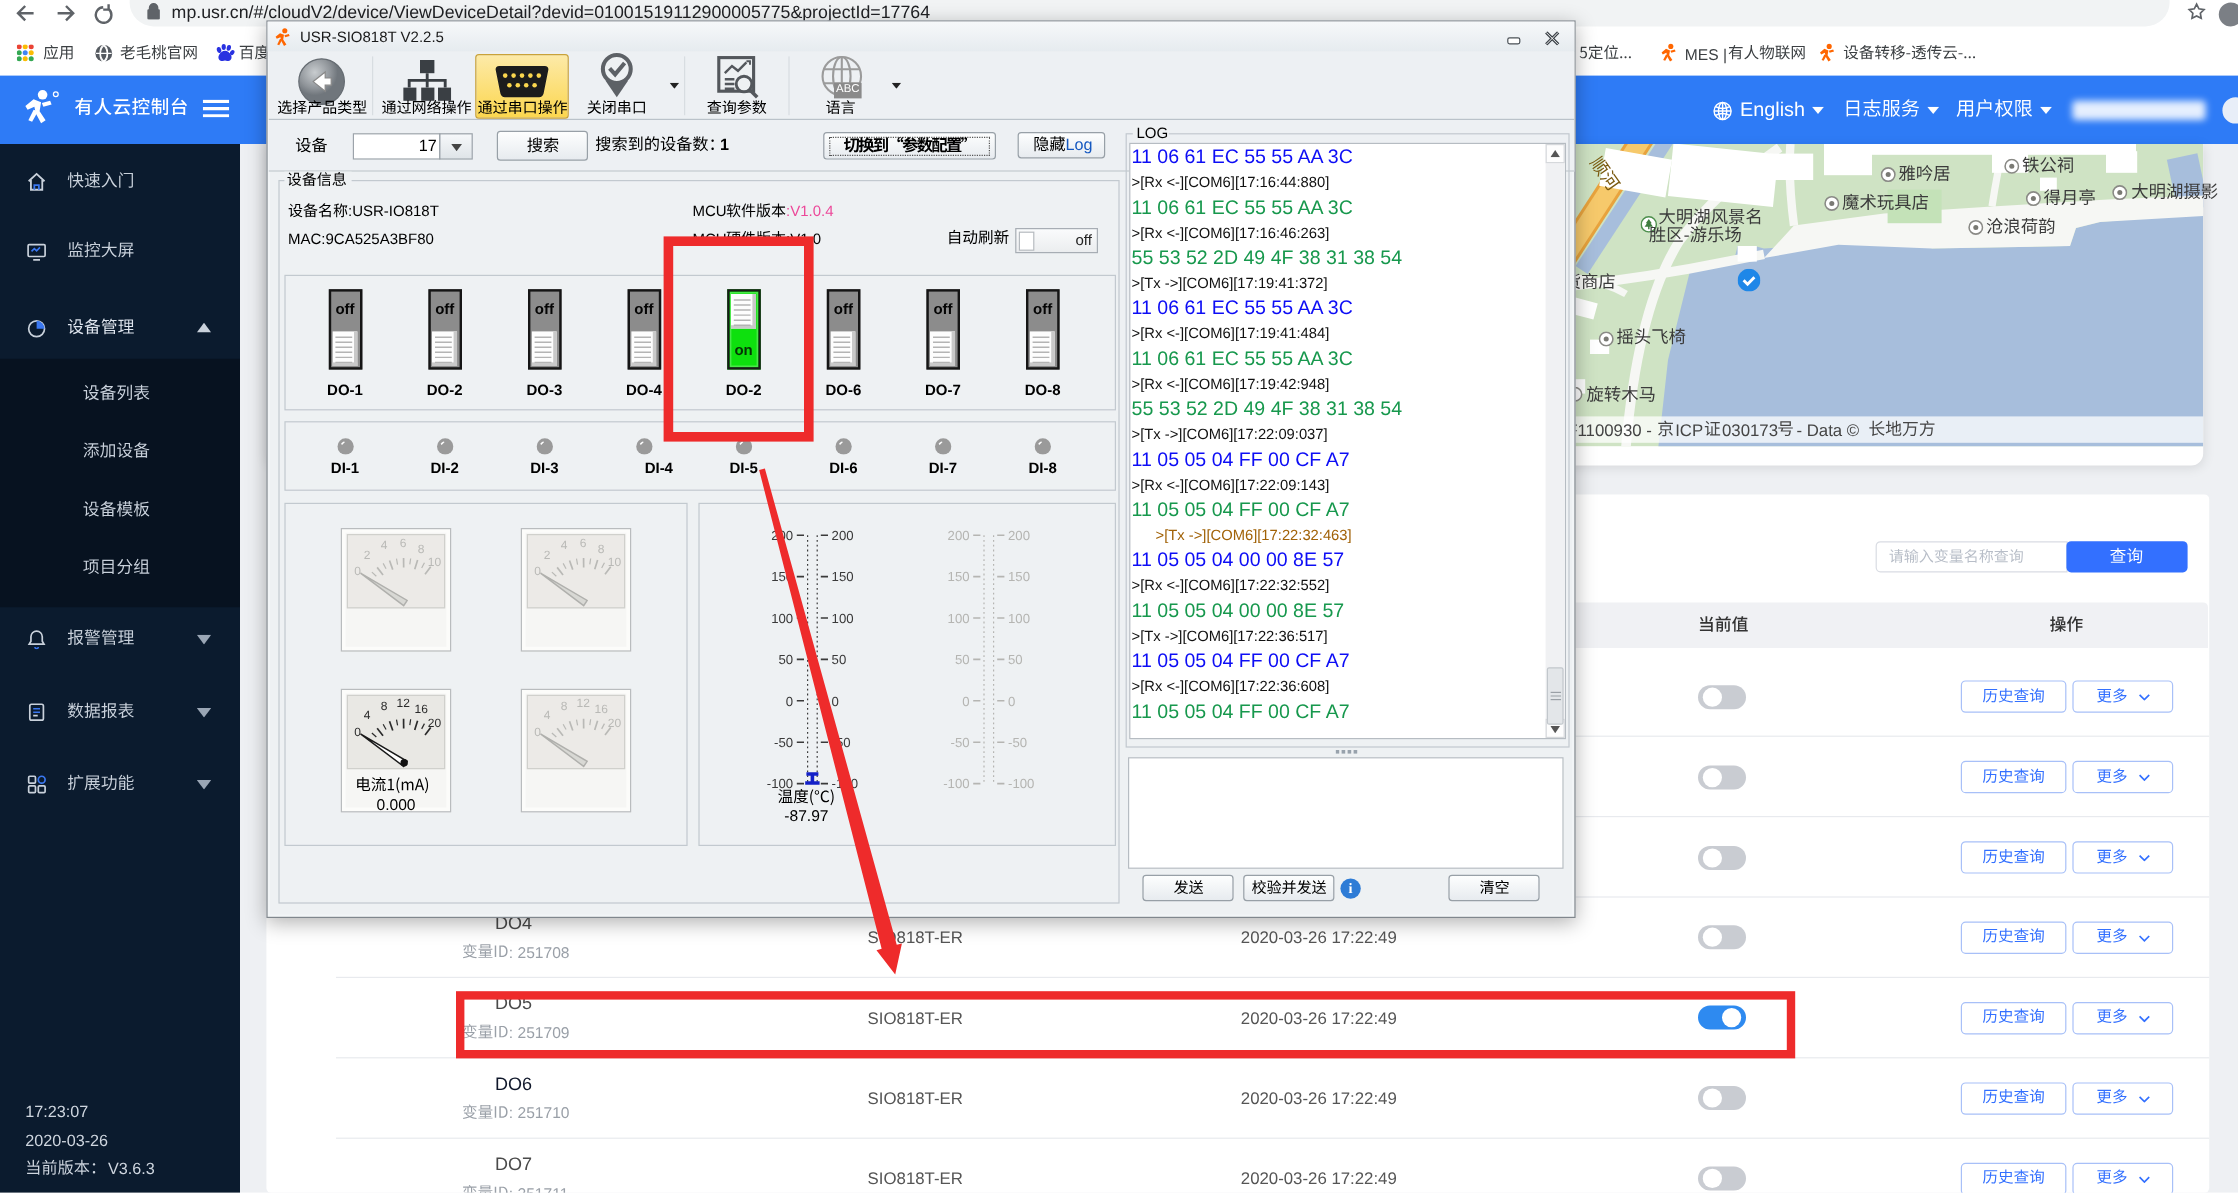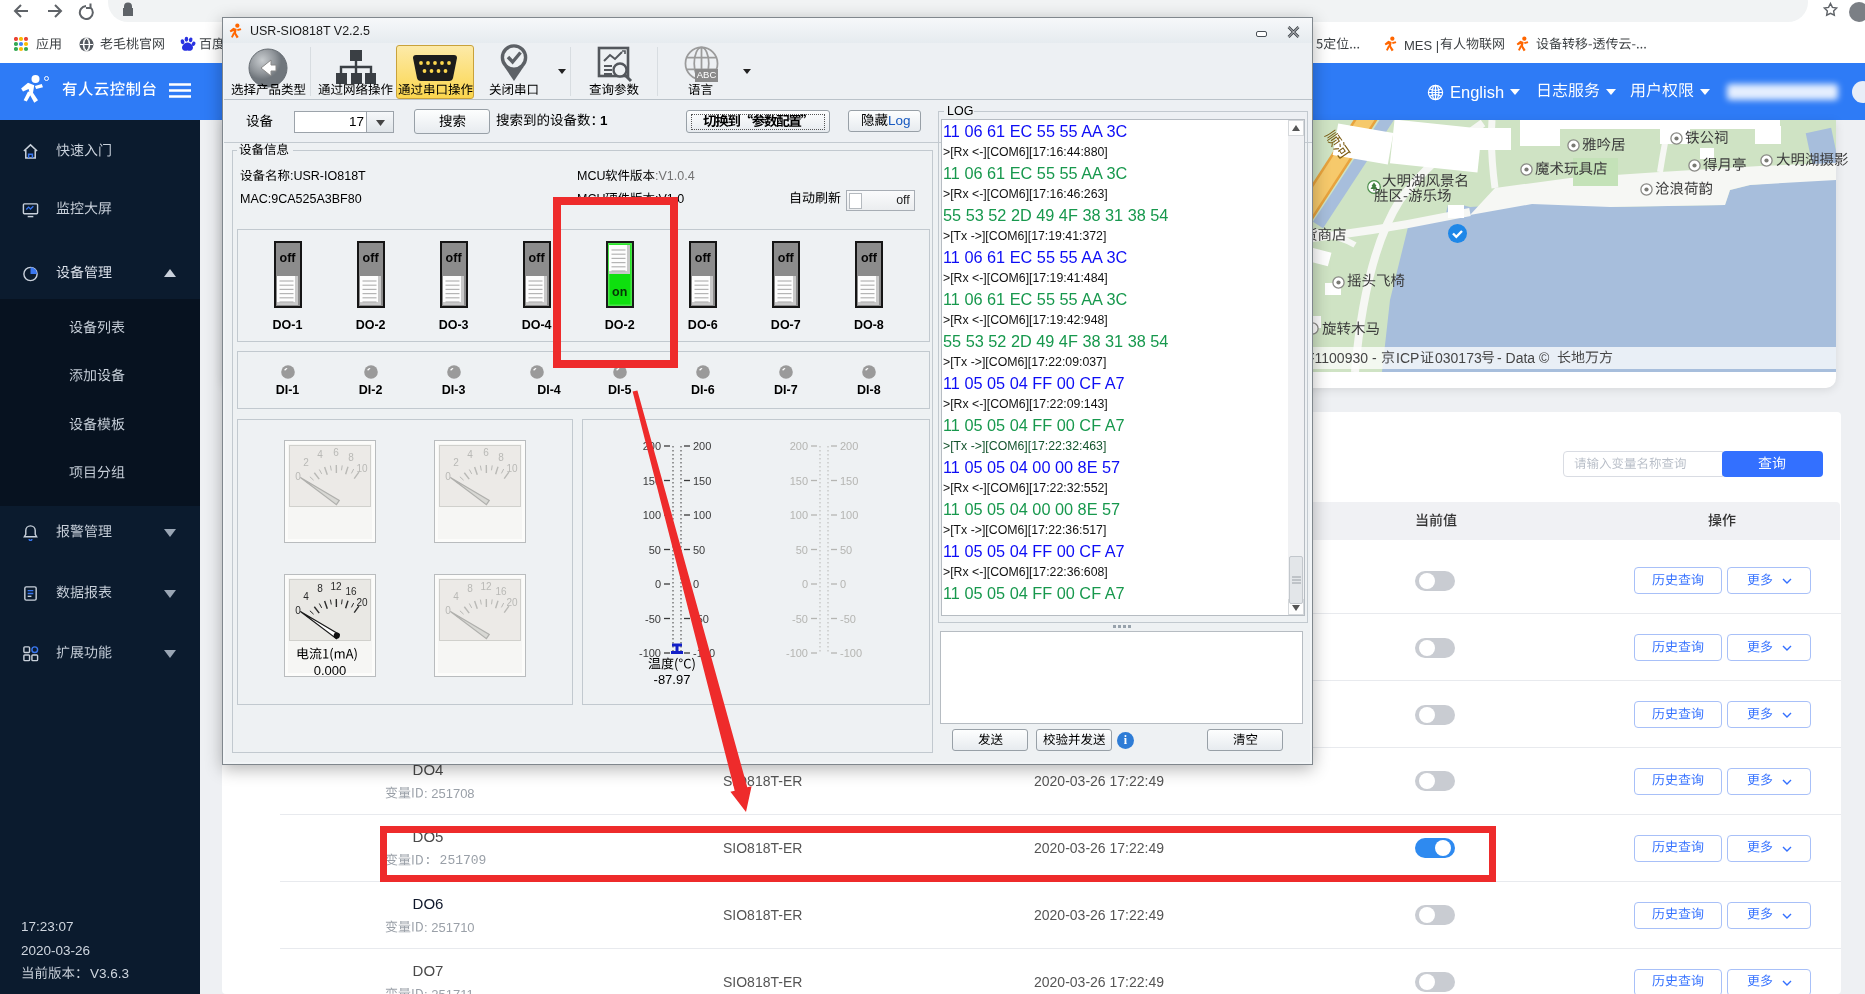--- a/index.html
+++ b/index.html
@@ -14,20 +14,21 @@
 <path d="M16 9 H3 M9 3 L3 9 L9 15"></path>
 <path d="M36 9 H49 M43 3 L49 9 L43 15"></path>
 <path d="M74 4 A6.5 6.5 0 1 0 78.5 5.5 M78.5 1.5 L78.5 6 L74 6"></path>
 </g>
     </svg>
     <svg style="position:absolute;left:122px;top:2px" width="12" height="15" viewBox="0 0 12 15">
       <path fill="#5f6368" d="M2 6 V4.5 A4 4 0 0 1 10 4.5 V6 H2 Z M1 6 H11 V14 H1 Z" fill-rule="evenodd"></path>
       <rect x="1" y="6" width="10" height="8" rx="1" fill="#5f6368"></rect>
       <path d="M3.5 6 V4.5 A2.5 2.5 0 0 1 8.5 4.5 V6" stroke="#5f6368" stroke-width="1.6" fill="none"></path>
     </svg>
+    <div style="position:absolute;font-family:'Liberation Sans',sans-serif;font-size:14.8px;color:#202124;font-weight:400;line-height:17.8px;white-space:nowrap;left:143.0px;top:3.0px;">mp.usr.cn/#/cloudV2/device/ViewDeviceDetail?devid=01001519112900005775&amp;projectId=17764</div>
     <svg style="position:absolute;left:1822px;top:1px" width="17" height="17" viewBox="0 0 24 24">
       <path fill="none" stroke="#5f6368" stroke-width="2" d="M12 3.5l2.7 5.5 6 .9-4.3 4.2 1 6-5.4-2.8-5.4 2.8 1-6L3.3 9.9l6-.9z"></path>
     </svg>
     <div style="position:absolute;left:1849px;top:2px;width:20px;height:20px;border-radius:50%;background:#7b7f85"></div>
     <svg style="position:absolute;left:14px;top:37px" width="15" height="15" viewBox="0 0 15 15">
       <circle cx="2" cy="2" r="2.1" fill="#ea4335"></circle>
       <circle cx="7" cy="2" r="2.1" fill="#fbbc04"></circle>
       <circle cx="12" cy="2" r="2.1" fill="#ea4335"></circle>
       <circle cx="2" cy="7" r="2.1" fill="#34a853"></circle>
       <circle cx="7" cy="7" r="2.1" fill="#4285f4"></circle>
@@ -801,21 +802,21 @@
     <div style="position:absolute;left:385.0px;top:853.3px;line-height:0;">
       <svg class="z" width="38.8" height="15.3" viewBox="0 0 38.8 15.3">
         <g fill="#9aa0a8" transform="matrix(0.0130,0,0,-0.0130,0,11.44)">
           <use href="#g7a" x="0"></use>
           <use href="#g7b" x="1000"></use>
           <use href="#g84" x="2000"></use>
           <use href="#g85" x="2293"></use>
         </g>
       </svg>
     </div>
-    <div style="position:absolute;font-family:Liberation Mono, monospace;font-size:13.0px;color:#9aa0a8;font-weight:400;line-height:15.6px;white-space:nowrap;left:424.0px;top:853.2px;">: 251709</div>
+    <div style="position:absolute;font-family:Liberation Sans, sans-serif;font-size:13.0px;color:#9aa0a8;font-weight:400;line-height:15.6px;white-space:nowrap;left:424.0px;top:853.2px;">: 251709</div>
     <div style="position:absolute;font-family:'Liberation Sans',sans-serif;font-size:14.0px;color:#555;font-weight:400;line-height:16.8px;white-space:nowrap;left:723.0px;top:839.6px;">SIO818T-ER</div>
     <div style="position:absolute;font-family:'Liberation Sans',sans-serif;font-size:14.0px;color:#555;font-weight:400;line-height:16.8px;white-space:nowrap;left:1034.0px;top:839.6px;">2020-03-26 17:22:49</div>
     <div style="position:absolute;left:1415.0px;top:838.0px;width:40.0px;height:20.0px;background:#2e8af0;border-radius:10px"></div>
     <div style="position:absolute;left:1435.0px;top:840.0px;width:16px;height:16px;border-radius:50%;background:#fff"></div>
     <div style="position:absolute;left:1634.0px;top:834.5px;width:88.0px;height:27.0px;background:#fff;border:1px solid #a8c0f8;border-radius:4px"></div>
     <div style="position:absolute;left:1652.0px;top:840.3px;line-height:0;">
       <svg class="z" width="52.0" height="15.3" viewBox="0 0 52.0 15.3">
         <g fill="#3370ff" transform="matrix(0.0130,0,0,-0.0130,0,11.44)">
           <use href="#g86" x="0"></use>
           <use href="#g87" x="1000"></use>
@@ -1157,21 +1158,21 @@
     <div style="position:absolute;left:605.0px;top:168.6px;line-height:0;">
       <svg class="z" width="50.0" height="14.8" viewBox="0 0 50.0 14.8">
         <g fill="#000" transform="matrix(0.0125,0,0,-0.0125,0,11.00)">
           <use href="#gad" x="0"></use>
           <use href="#gae" x="1000"></use>
           <use href="#g45" x="2000"></use>
           <use href="#g46" x="3000"></use>
         </g>
       </svg>
     </div>
-    <div style="position:absolute;font-family:'Liberation Sans',sans-serif;font-size:12.5px;color:#737373;font-weight:400;line-height:15.0px;white-space:nowrap;left:655.0px;top:168.5px;">:V1.0.4</div>
+    <div style="position:absolute;font-family:'Liberation Sans',sans-serif;font-size:12.5px;color:#ec4899;font-weight:400;line-height:15.0px;white-space:nowrap;left:655.0px;top:168.5px;">:V1.0.4</div>
     <div style="position:absolute;font-family:'Liberation Sans',sans-serif;font-size:12.5px;color:#000;font-weight:400;line-height:15.0px;white-space:nowrap;left:240.0px;top:191.5px;">MAC:9CA525A3BF80</div>
     <div style="position:absolute;font-family:'Liberation Sans',sans-serif;font-size:12.5px;color:#000;font-weight:400;line-height:15.0px;white-space:nowrap;left:577.0px;top:191.5px;">MCU</div>
     <div style="position:absolute;left:605.0px;top:191.6px;line-height:0;">
       <svg class="z" width="50.0" height="14.8" viewBox="0 0 50.0 14.8">
         <g fill="#000" transform="matrix(0.0125,0,0,-0.0125,0,11.00)">
           <use href="#gaf" x="0"></use>
           <use href="#gae" x="1000"></use>
           <use href="#g45" x="2000"></use>
           <use href="#g46" x="3000"></use>
         </g>
@@ -1553,21 +1554,21 @@
     <div style="position:absolute;font-family:'Liberation Sans',sans-serif;font-size:12.3px;color:#111;font-weight:400;line-height:14.8px;white-space:nowrap;left:943.0px;top:229.1px;">&gt;[Tx -&gt;][COM6][17:19:41:372]</div>
     <div style="position:absolute;font-family:'Liberation Sans',sans-serif;font-size:16.3px;color:#0d0df5;font-weight:400;line-height:19.6px;white-space:nowrap;left:943.0px;top:247.7px;">11 06 61 EC 55 55 AA 3C</div>
     <div style="position:absolute;font-family:'Liberation Sans',sans-serif;font-size:12.3px;color:#111;font-weight:400;line-height:14.8px;white-space:nowrap;left:943.0px;top:271.1px;">&gt;[Rx &lt;-][COM6][17:19:41:484]</div>
     <div style="position:absolute;font-family:'Liberation Sans',sans-serif;font-size:16.3px;color:#17984d;font-weight:400;line-height:19.6px;white-space:nowrap;left:943.0px;top:289.7px;">11 06 61 EC 55 55 AA 3C</div>
     <div style="position:absolute;font-family:'Liberation Sans',sans-serif;font-size:12.3px;color:#111;font-weight:400;line-height:14.8px;white-space:nowrap;left:943.0px;top:313.1px;">&gt;[Rx &lt;-][COM6][17:19:42:948]</div>
     <div style="position:absolute;font-family:'Liberation Sans',sans-serif;font-size:16.3px;color:#17984d;font-weight:400;line-height:19.6px;white-space:nowrap;left:943.0px;top:331.7px;">55 53 52 2D 49 4F 38 31 38 54</div>
     <div style="position:absolute;font-family:'Liberation Sans',sans-serif;font-size:12.3px;color:#111;font-weight:400;line-height:14.8px;white-space:nowrap;left:943.0px;top:355.1px;">&gt;[Tx -&gt;][COM6][17:22:09:037]</div>
     <div style="position:absolute;font-family:'Liberation Sans',sans-serif;font-size:16.3px;color:#0d0df5;font-weight:400;line-height:19.6px;white-space:nowrap;left:943.0px;top:373.7px;">11 05 05 04 FF 00 CF A7</div>
     <div style="position:absolute;font-family:'Liberation Sans',sans-serif;font-size:12.3px;color:#111;font-weight:400;line-height:14.8px;white-space:nowrap;left:943.0px;top:397.1px;">&gt;[Rx &lt;-][COM6][17:22:09:143]</div>
     <div style="position:absolute;font-family:'Liberation Sans',sans-serif;font-size:16.3px;color:#17984d;font-weight:400;line-height:19.6px;white-space:nowrap;left:943.0px;top:415.7px;">11 05 05 04 FF 00 CF A7</div>
-    <div style="position:absolute;font-family:'Liberation Sans',sans-serif;font-size:12.3px;color:#14532d;font-weight:400;line-height:14.8px;white-space:nowrap;left:943.0px;top:439.1px;">&gt;[Tx -&gt;][COM6][17:22:32:463]</div>
+    <div style="position:absolute;font-family:'Liberation Sans',sans-serif;font-size:12.3px;color:#a16207;font-weight:400;line-height:14.8px;white-space:nowrap;left:943.0px;top:439.1px;padding-left:20px;">&gt;[Tx -&gt;][COM6][17:22:32:463]</div>
     <div style="position:absolute;font-family:'Liberation Sans',sans-serif;font-size:16.3px;color:#0d0df5;font-weight:400;line-height:19.6px;white-space:nowrap;left:943.0px;top:457.7px;">11 05 05 04 00 00 8E 57</div>
     <div style="position:absolute;font-family:'Liberation Sans',sans-serif;font-size:12.3px;color:#111;font-weight:400;line-height:14.8px;white-space:nowrap;left:943.0px;top:481.1px;">&gt;[Rx &lt;-][COM6][17:22:32:552]</div>
     <div style="position:absolute;font-family:'Liberation Sans',sans-serif;font-size:16.3px;color:#17984d;font-weight:400;line-height:19.6px;white-space:nowrap;left:943.0px;top:499.7px;">11 05 05 04 00 00 8E 57</div>
     <div style="position:absolute;font-family:'Liberation Sans',sans-serif;font-size:12.3px;color:#111;font-weight:400;line-height:14.8px;white-space:nowrap;left:943.0px;top:523.1px;">&gt;[Tx -&gt;][COM6][17:22:36:517]</div>
     <div style="position:absolute;font-family:'Liberation Sans',sans-serif;font-size:16.3px;color:#0d0df5;font-weight:400;line-height:19.6px;white-space:nowrap;left:943.0px;top:541.7px;">11 05 05 04 FF 00 CF A7</div>
     <div style="position:absolute;font-family:'Liberation Sans',sans-serif;font-size:12.3px;color:#111;font-weight:400;line-height:14.8px;white-space:nowrap;left:943.0px;top:565.1px;">&gt;[Rx &lt;-][COM6][17:22:36:608]</div>
     <div style="position:absolute;font-family:'Liberation Sans',sans-serif;font-size:16.3px;color:#17984d;font-weight:400;line-height:19.6px;white-space:nowrap;left:943.0px;top:583.7px;">11 05 05 04 FF 00 CF A7</div>
     <svg style="position:absolute;left:1113px;top:625px" width="20" height="4" viewBox="0 0 20 4">
       <g fill="#98a2ac">
         <rect x="0" y="0" width="3" height="3"></rect>

